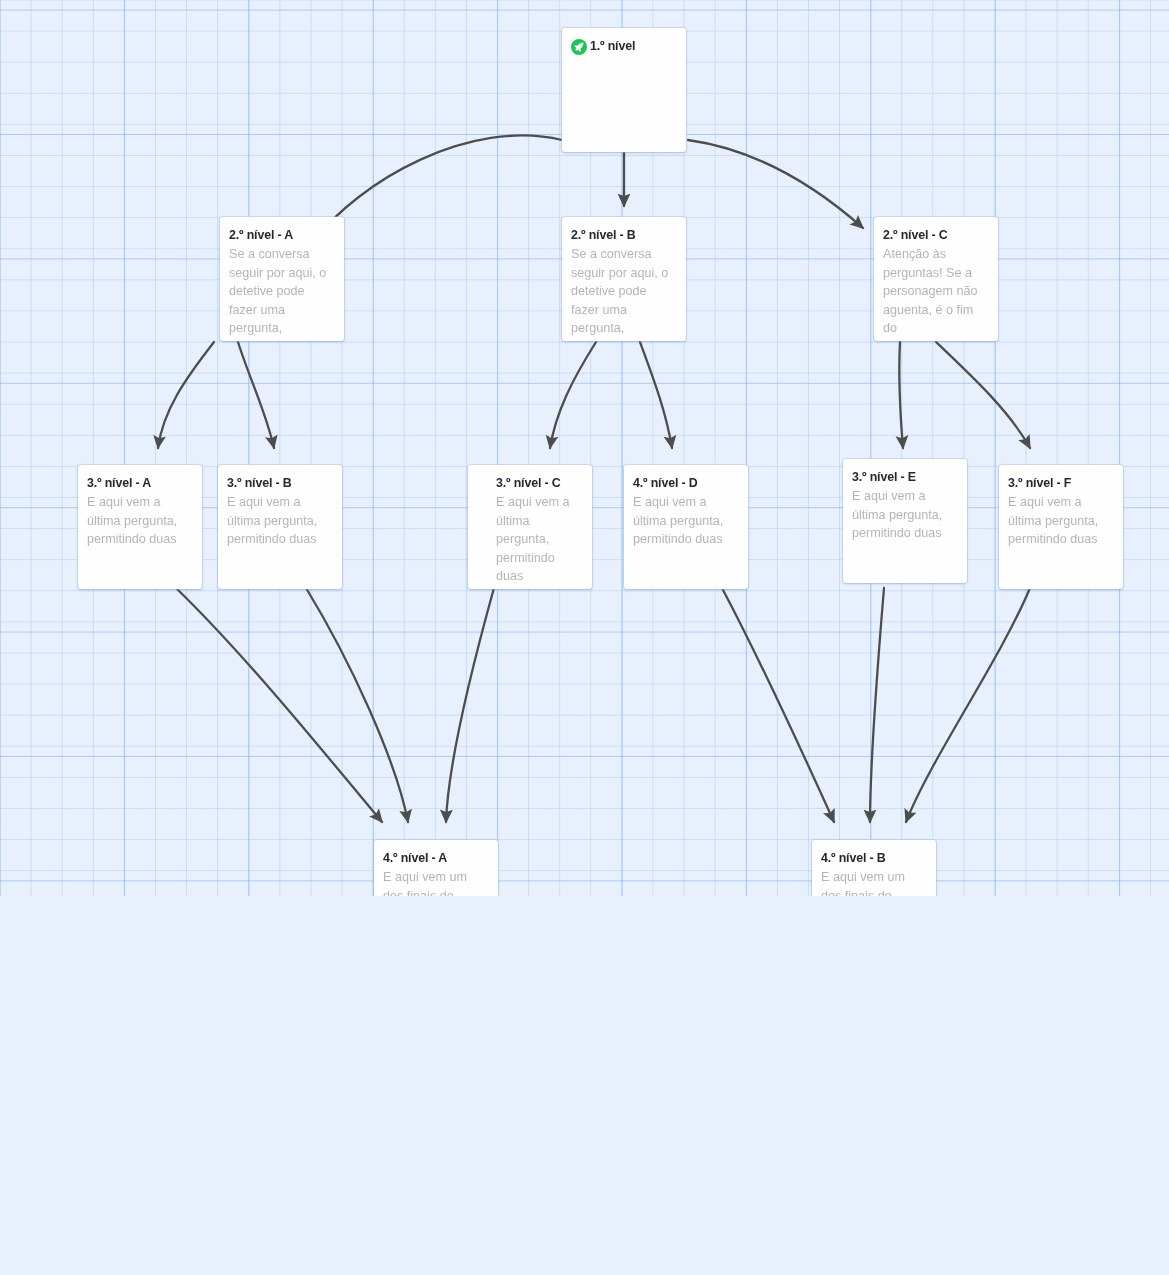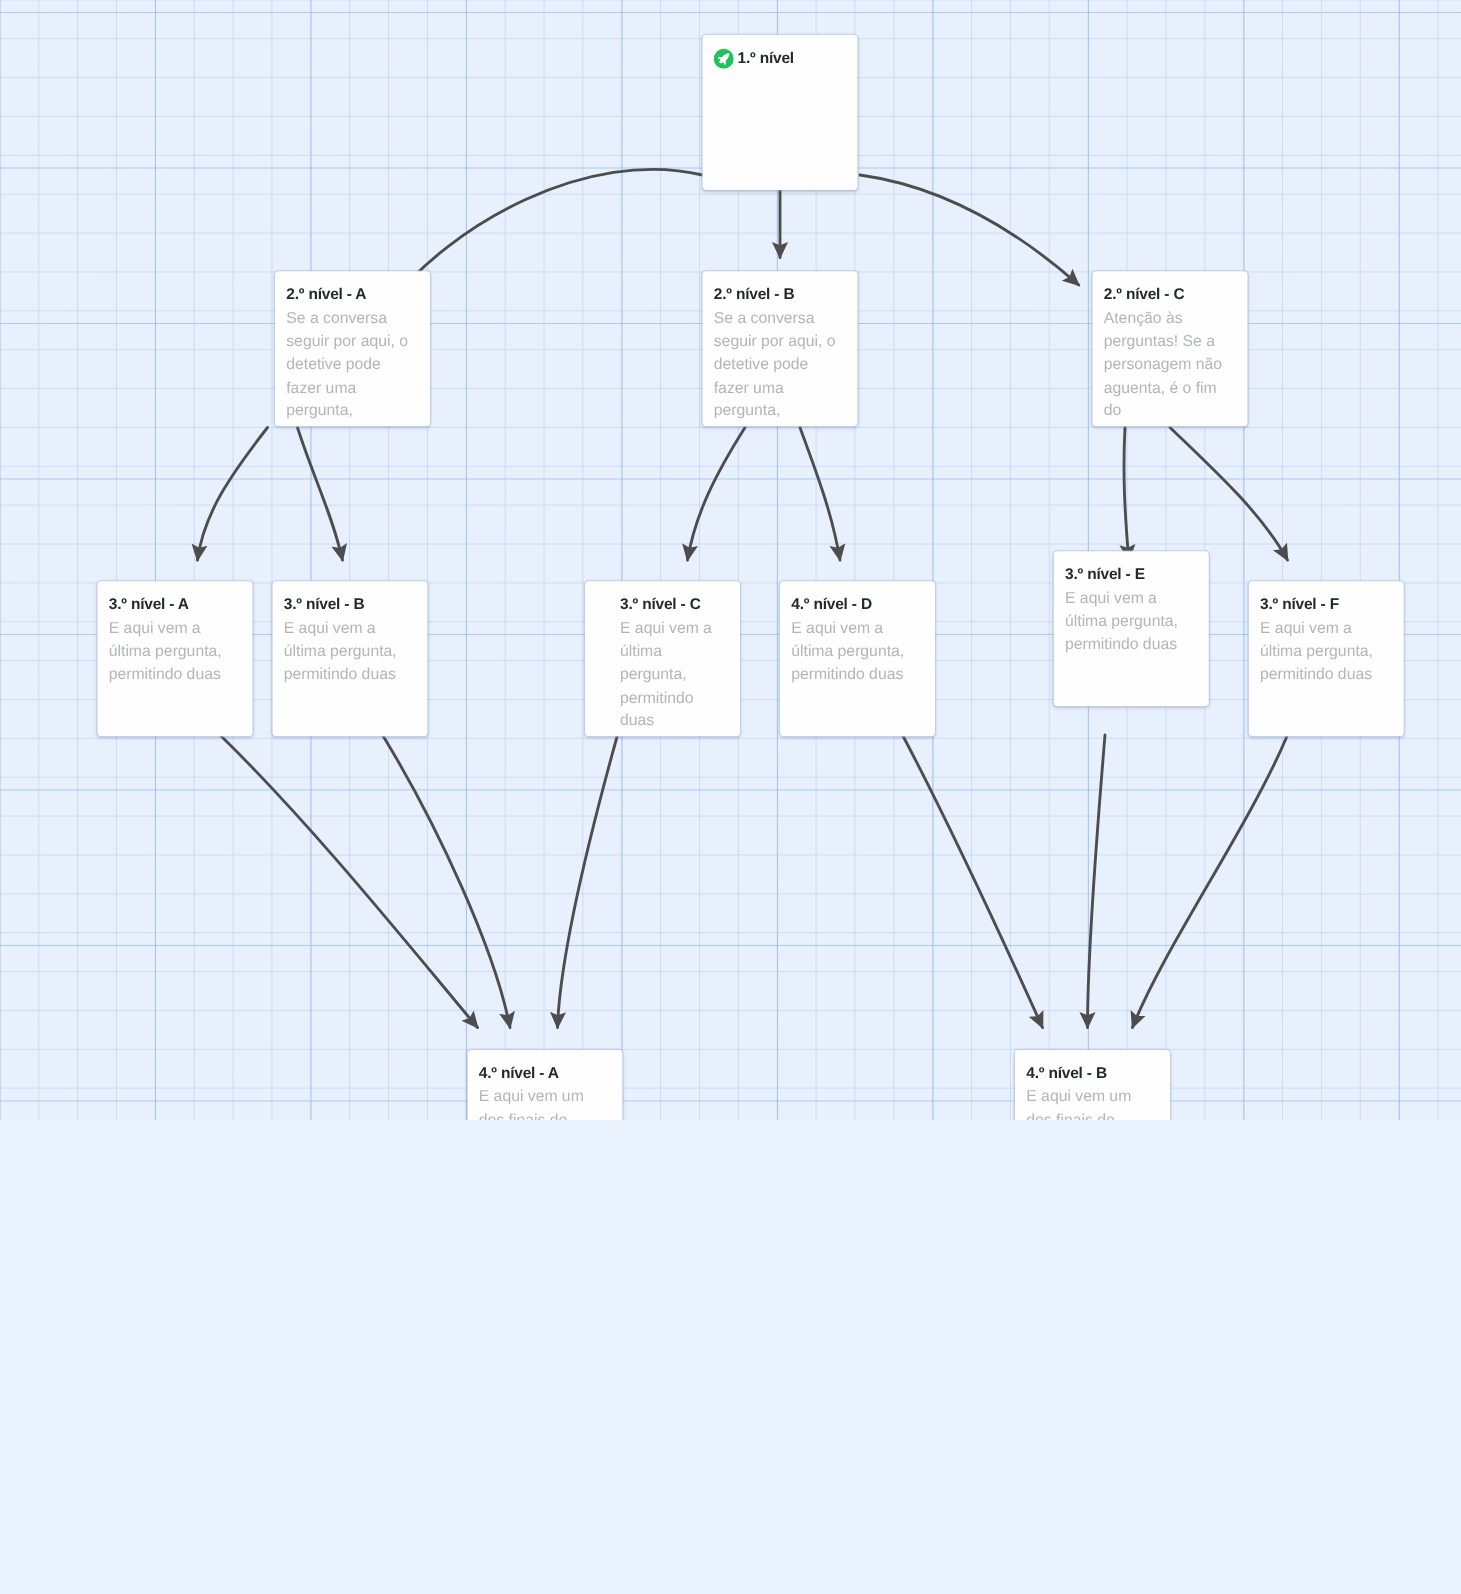--- a/index.html
+++ b/index.html
@@ -152,21 +152,21 @@
           <span class="node-title">3.º nível - C</span>
         </div>
         <div class="node-body">E aqui vem a última pergunta, permitindo duas</div>
       </div>
       <div class="node" style="left: 624px; top: 465px;">
         <div class="node-title-row">
           <span class="node-title">4.º nível - D</span>
         </div>
         <div class="node-body">E aqui vem a última pergunta, permitindo duas</div>
       </div>
-      <div class="node" style="left: 843px; top: 441px;">
+      <div class="node" style="left: 843px; top: 459px;">
         <div class="node-title-row">
           <span class="node-title">3.º nível - E</span>
         </div>
         <div class="node-body">E aqui vem a última pergunta, permitindo duas</div>
       </div>
       <div class="node" style="left: 999px; top: 465px;">
         <div class="node-title-row">
           <span class="node-title">3.º nível - F</span>
         </div>
         <div class="node-body">E aqui vem a última pergunta, permitindo duas</div>

